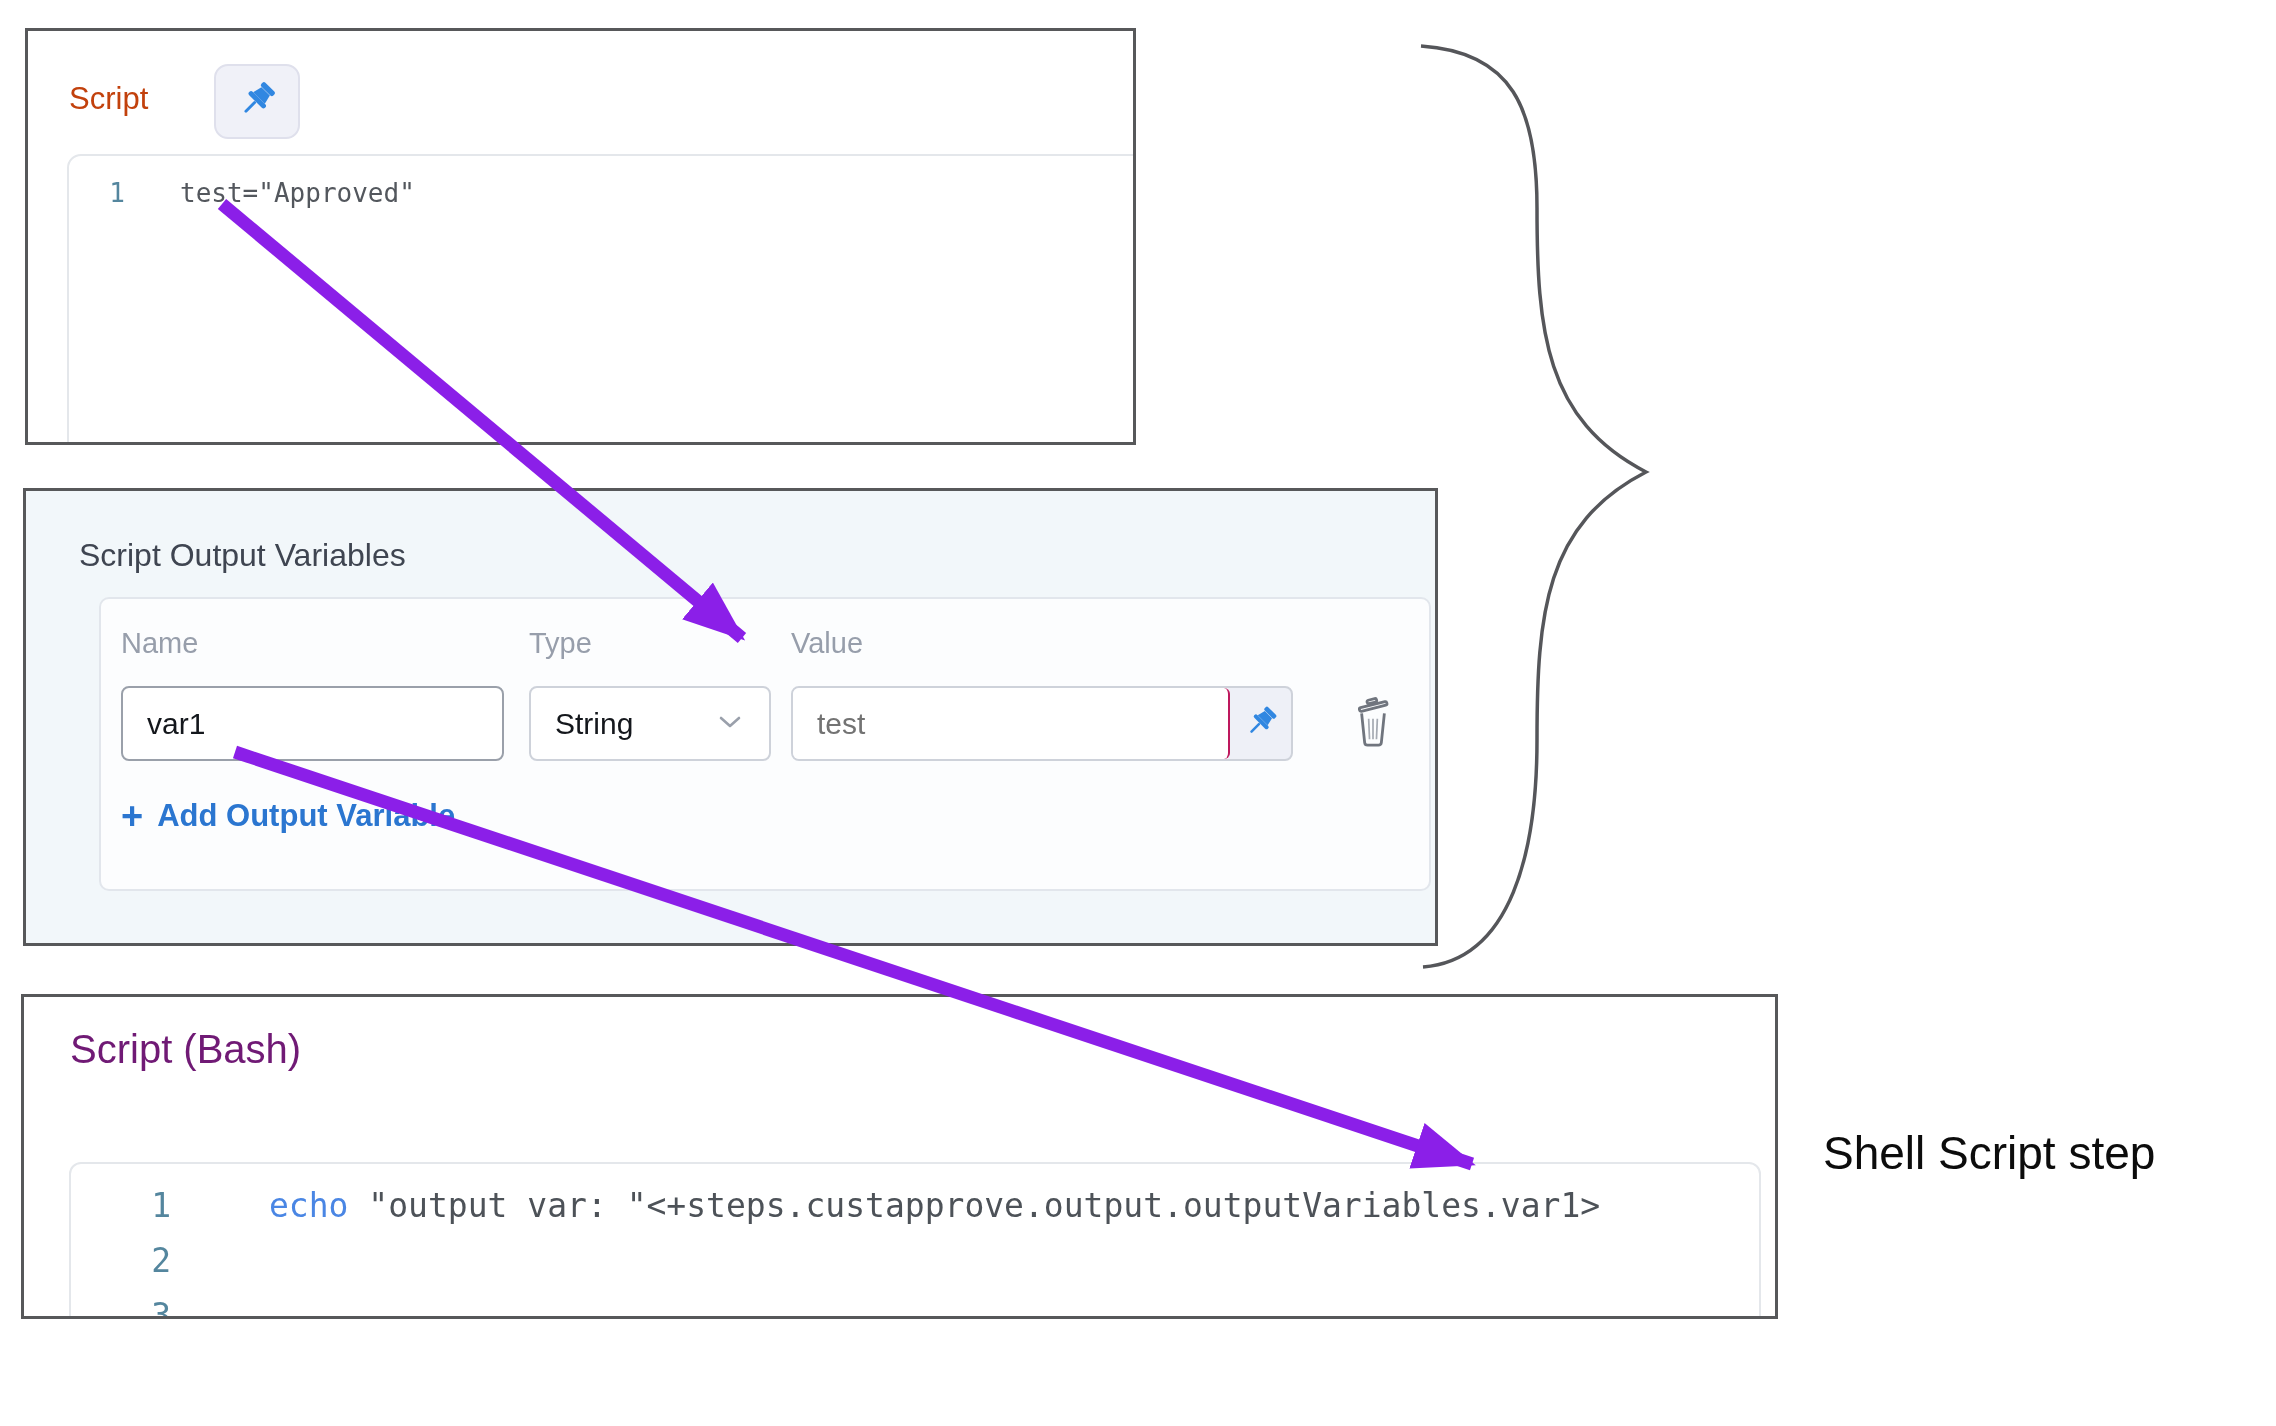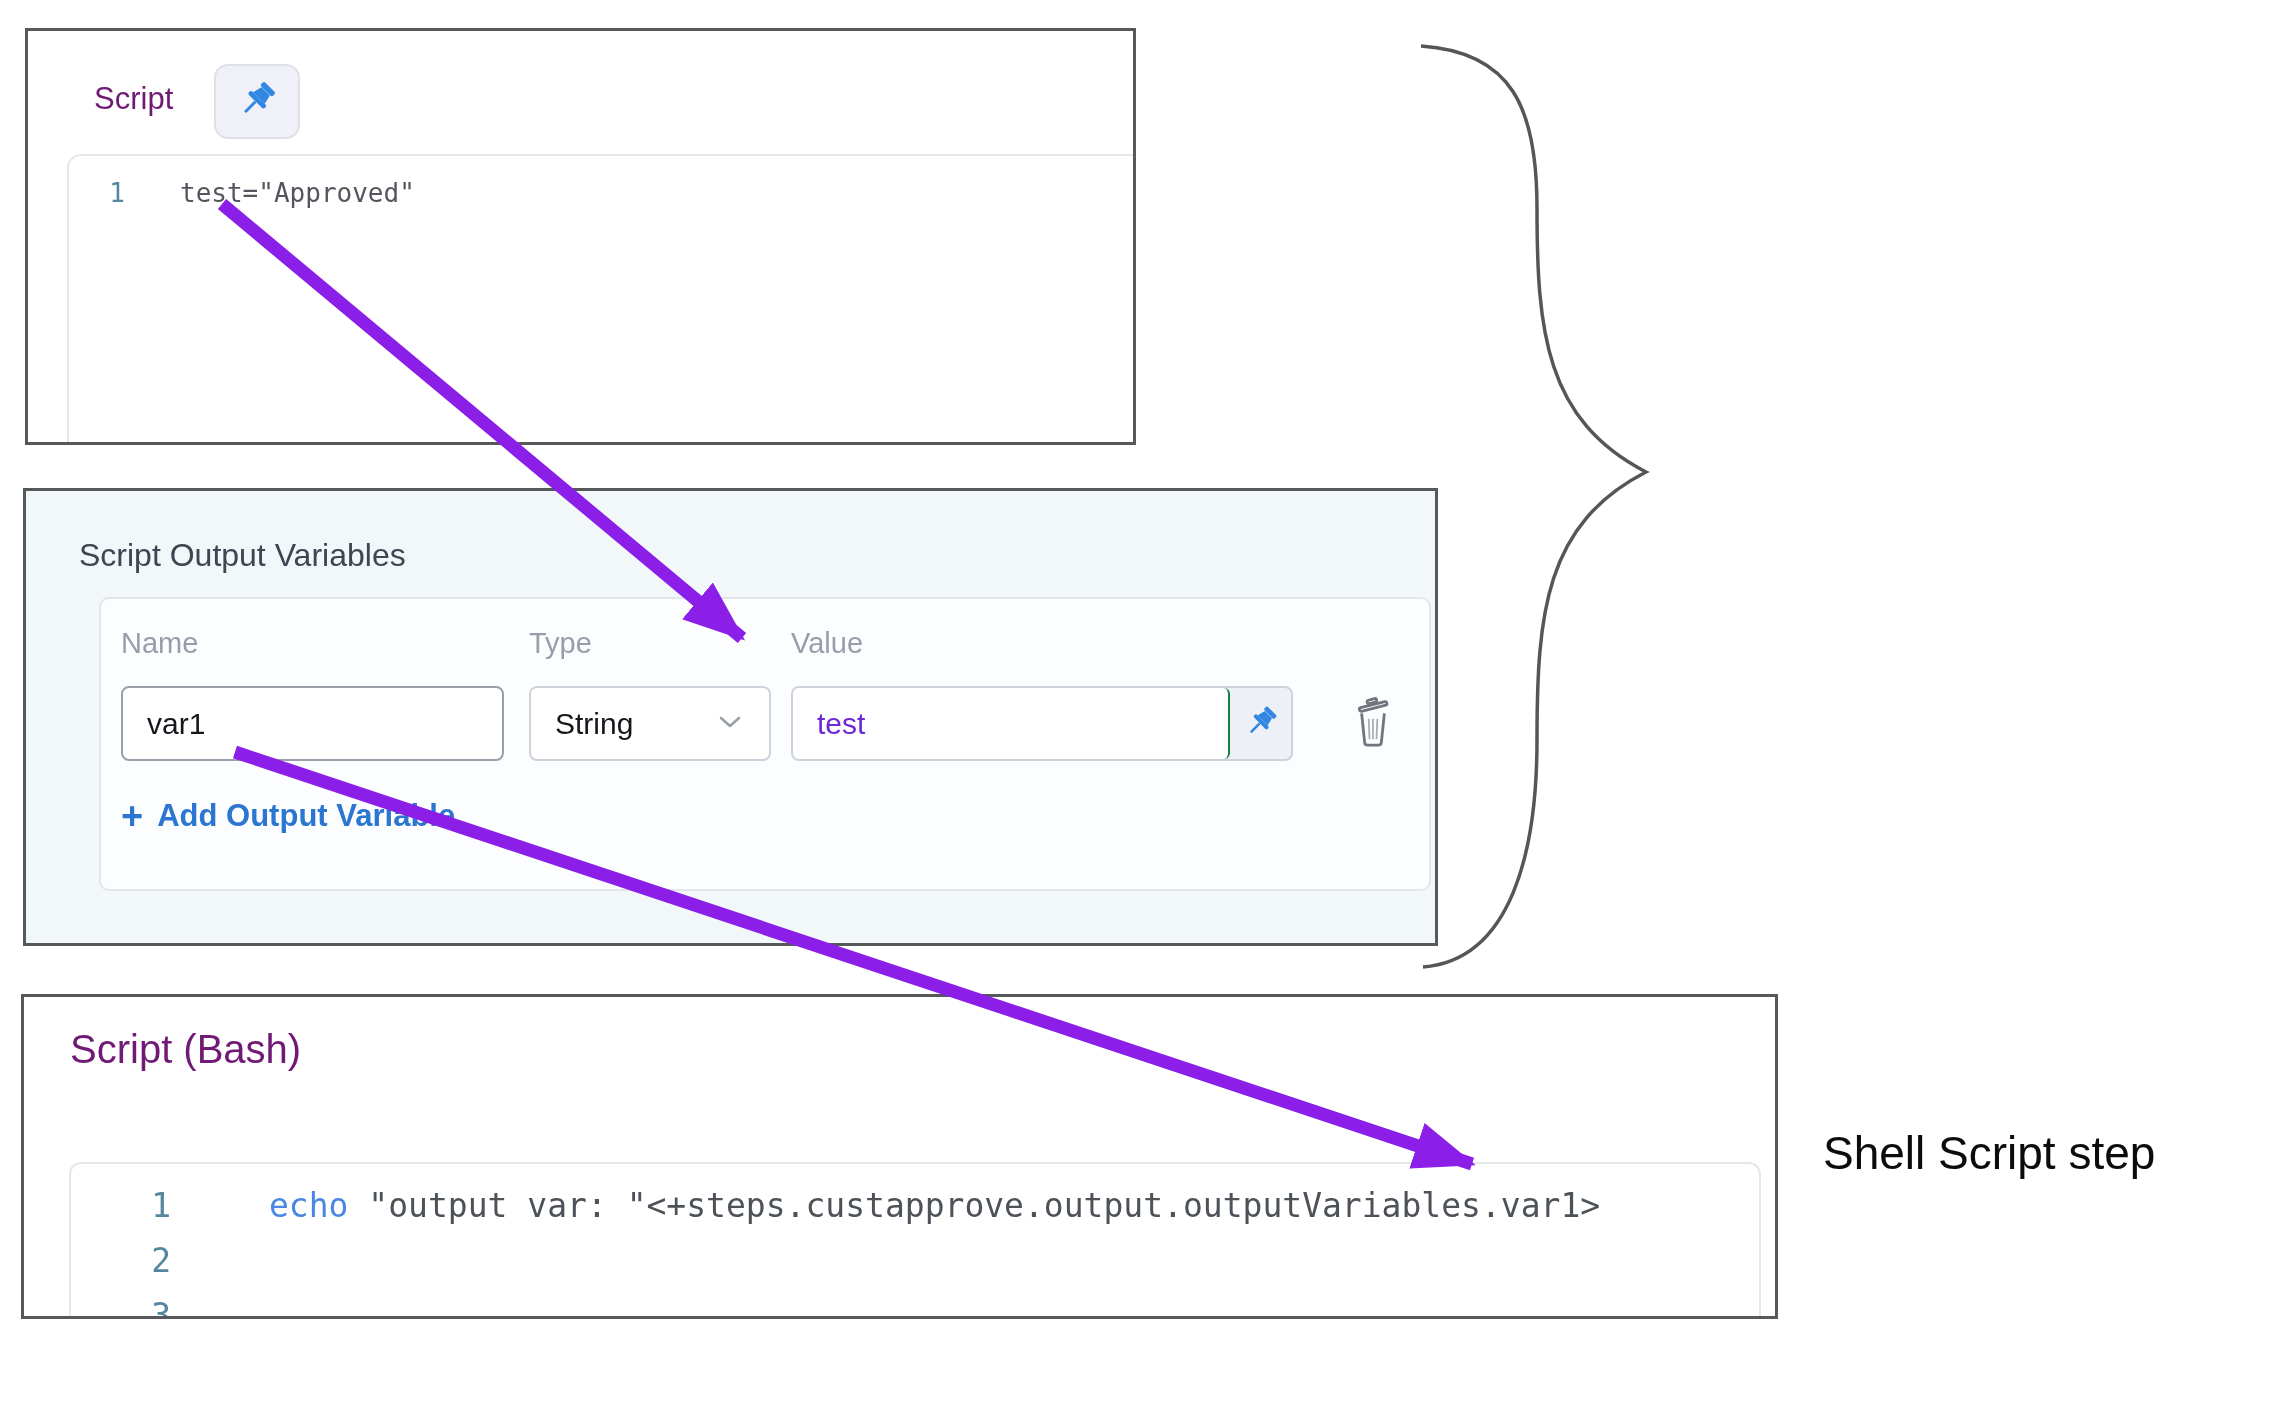--- a/index.html
+++ b/index.html
@@ -5,21 +5,21 @@
   * { margin:0; padding:0; box-sizing:border-box; }
   body { background:#ffffff; font-family:"Liberation Sans", sans-serif; }
   .page { position:relative; width:2276px; height:1426px; background:#fff; overflow:hidden; }
 
   .panel { position:absolute; border:3px solid #57585a; background:#fff; overflow:hidden; }
   #panel-script   { left:25px;  top:28px;  width:1111px; height:417px; }
   #panel-vars     { left:23px;  top:488px; width:1415px; height:458px; background:#f2f7fa; }
   #panel-bash     { left:21px;  top:994px; width:1757px; height:325px; }
 
   
-  .p1-title { position:absolute; left:41px; top:50px; font-size:31px; color:#701a75;margin-left:25px; }
+  .p1-title { position:absolute; left:41px; top:50px; font-size:31px; color:#c2410c; }
   .pin-btn { position:absolute; left:186px; top:33px; width:86px; height:75px;
              background:#f0f1f8; border:2px solid #dfe0ec; border-radius:14px;
              display:flex; align-items:center; justify-content:center; cursor:pointer; }
   .editor1 { position:absolute; left:39px; top:123px; right:-3px; bottom:-3px;
              background:#fff; border:2px solid #e4e7eb; border-radius:14px 0 0 0;
              font-family:"DejaVu Sans Mono", monospace; font-size:26px; padding-top:17px; }
   .editor1 .code-line { display:flex; line-height:40px; }
   .editor1 .ln  { width:70px; text-align:right; padding-right:14px; color:#54869e; flex:none; }
   .editor1 .code { padding-left:41px; color:#53575d; white-space:pre; }
 
@@ -33,22 +33,22 @@
   #label-value { left:690px; }
   .text-input { position:absolute; top:87px; height:75px; background:#fff; border-radius:8px;
                 font-size:30px; color:#14171c; padding:12px 24px; font-family:"Liberation Sans", sans-serif; }
   #input-name { left:20px; width:383px; border:2px solid #9aa0aa; }
   .select { position:absolute; left:428px; top:87px; width:242px; height:75px; background:#fff;
             border:2px solid #ced2da; border-radius:8px; display:flex; align-items:center;
             justify-content:space-between; padding:0 28px 0 24px; cursor:pointer; }
   .select .sel-text { font-size:30px; color:#14171c; }
   .value-group { position:absolute; left:690px; top:87px; width:502px; height:75px;
                  border:2px solid #ced2da; border-radius:8px; display:flex; overflow:hidden; background:#eef0f7; }
-  .value-group input { flex:1; border:none; outline:none; background:#fff; font-size:30px; color:#6d28d9;
-                       padding:0 24px; border-right:2px solid #15803d; border-radius:0 6px 6px 0;
+  .value-group input { flex:1; border:none; outline:none; background:#fff; font-size:30px; color:#737373;
+                       padding:0 24px; border-right:2px solid #be185d; border-radius:0 6px 6px 0;
                        font-family:"Liberation Sans", sans-serif; }
   .value-pin { width:61px; display:flex; align-items:center; justify-content:center; cursor:pointer; flex:none; }
   .trash-btn { position:absolute; left:1250px; top:96px; width:44px; height:56px;
                display:flex; align-items:center; justify-content:center; cursor:pointer; background:none; border:none; }
   .add-btn { position:absolute; left:20px; top:198px; display:flex; align-items:center; gap:14px;
              color:#2b76d0; font-weight:bold; cursor:pointer; }
   .add-btn .plus { font-size:38px; line-height:38px; font-weight:bold; }
   .add-btn .lbl  { font-size:31px; }
 
   

